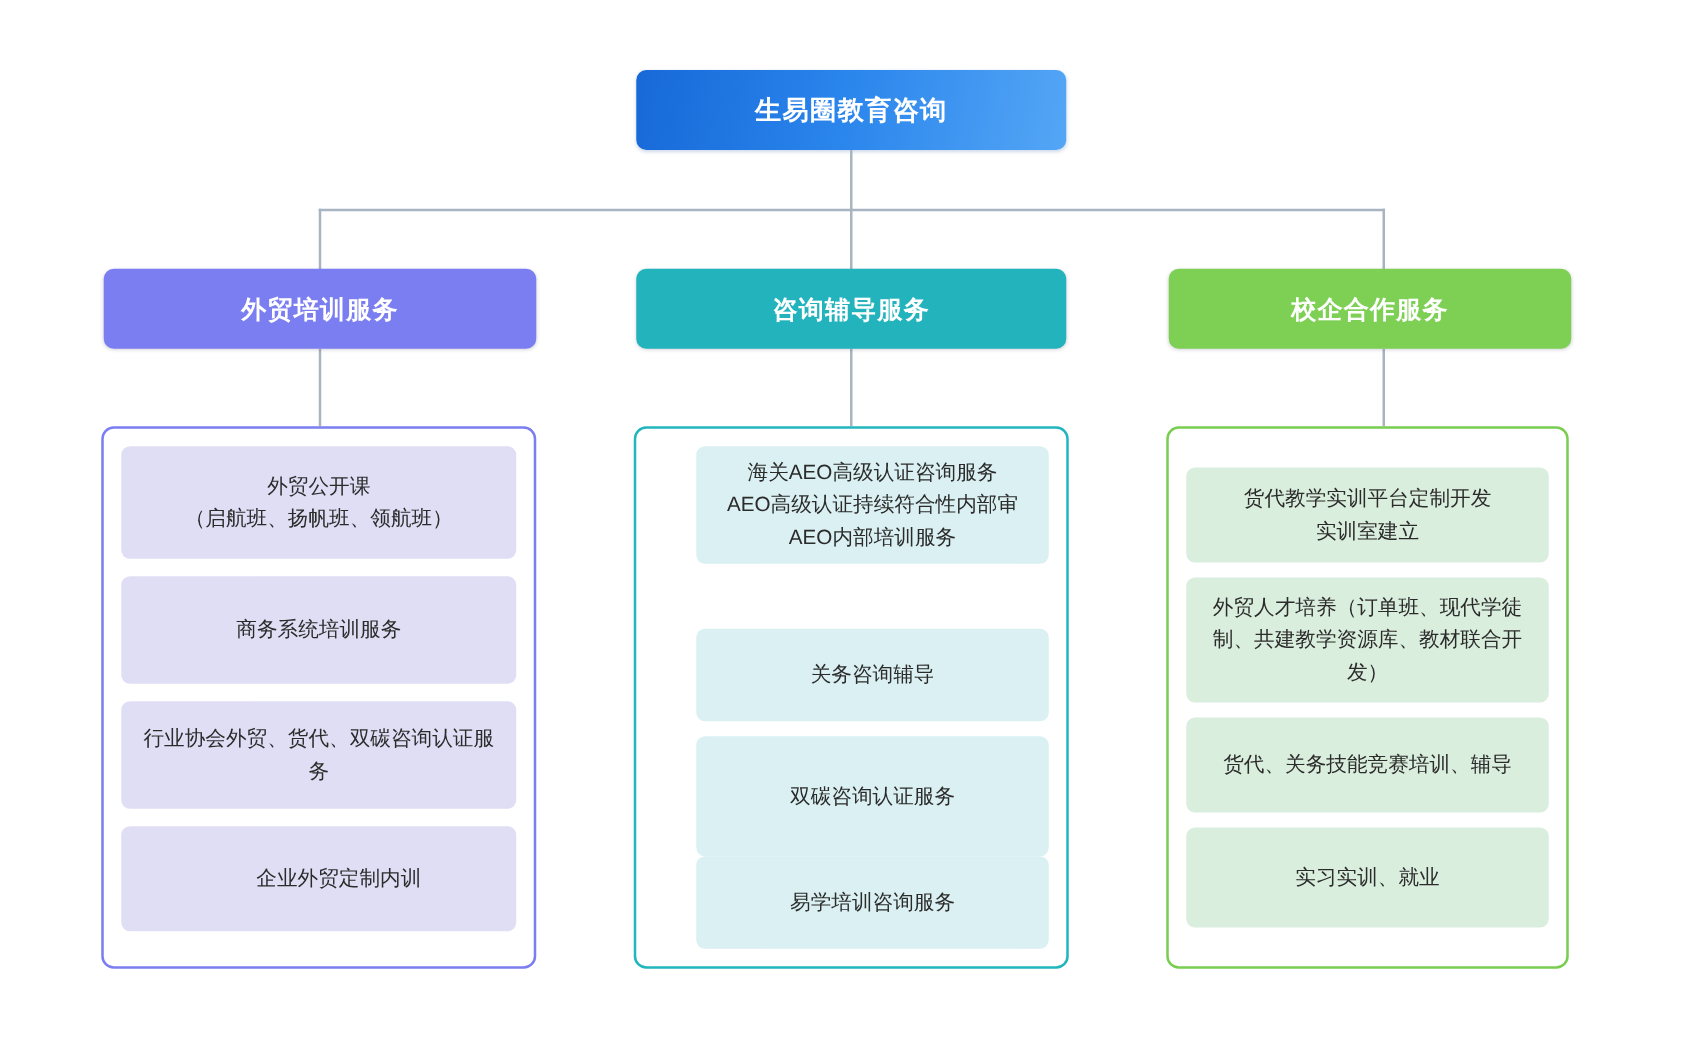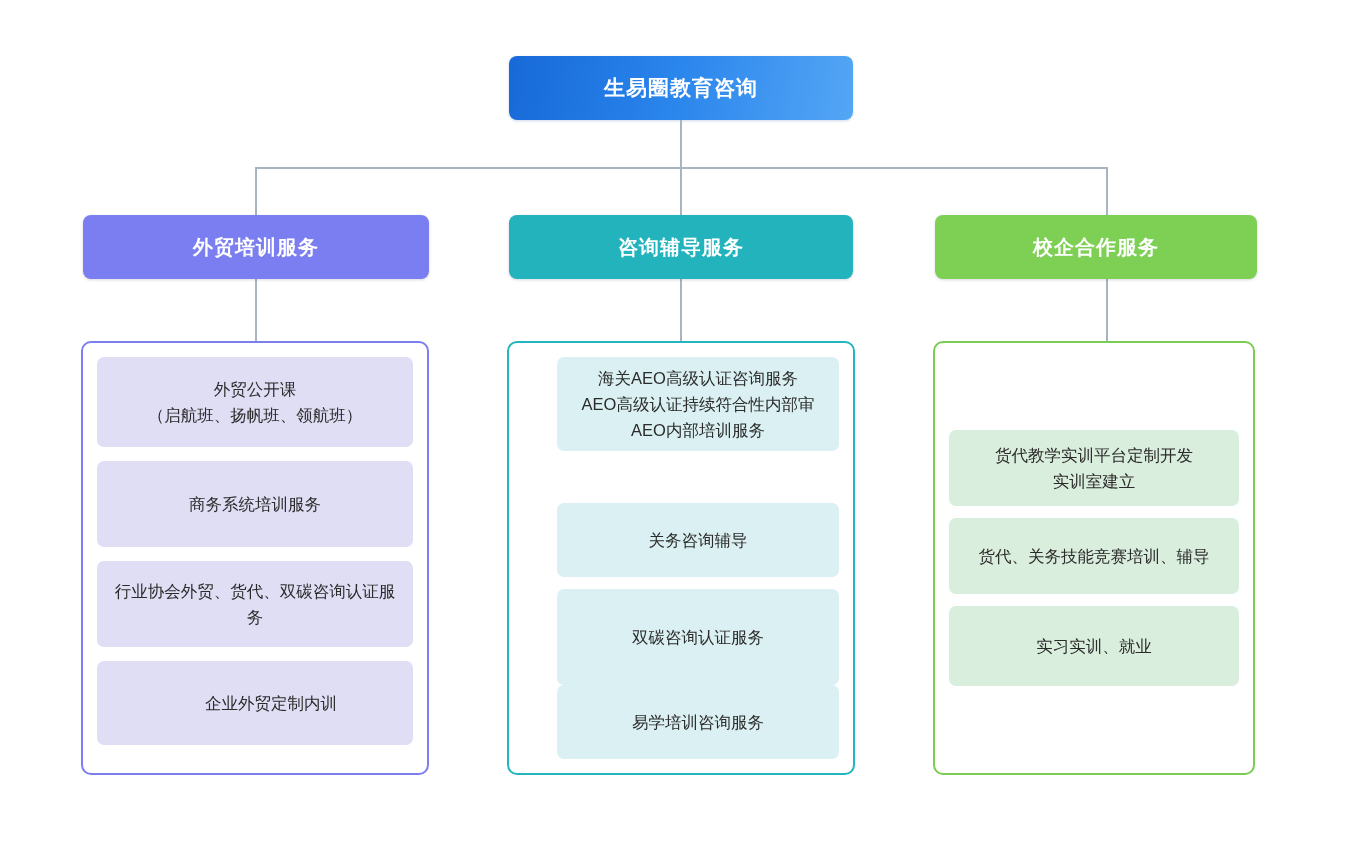--- a/index.html
+++ b/index.html
@@ -182,20 +182,23 @@
 
   <div id="col-2" class="theme-green">
     <div class="branch-header">
       <span class="node-title">校企合作服务</span>
     </div>
     <div class="branch-box">
       <div class="leaf" style="height:76px; margin-bottom:12px;">
         <span class="leaf-text">货代教学实训平台定制开发
 实训室建立</span>
       </div>
+      <div class="leaf" style="height:100px; margin-bottom:12px;">
+        <span class="leaf-text">外贸人才培养（订单班、现代学徒制、共建教学资源库、教材联合开发）</span>
+      </div>
       <div class="leaf" style="height:76px; margin-bottom:12px;">
         <span class="leaf-text">货代、关务技能竞赛培训、辅导</span>
       </div>
       <div class="leaf" style="height:80px;">
         <span class="leaf-text">实习实训、就业</span>
       </div>
     </div>
   </div>
 
 </div>

